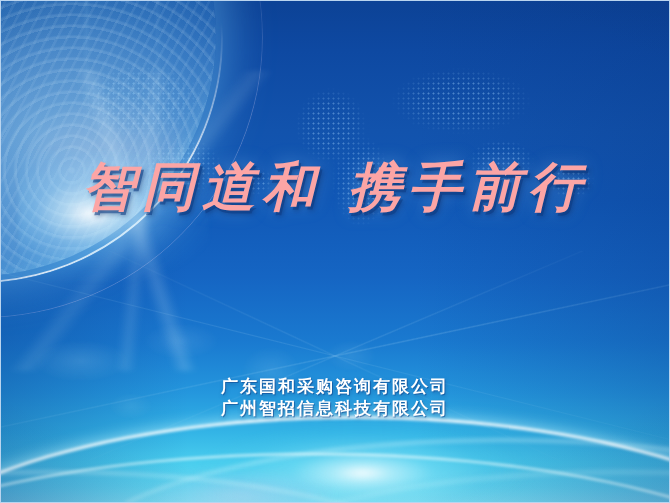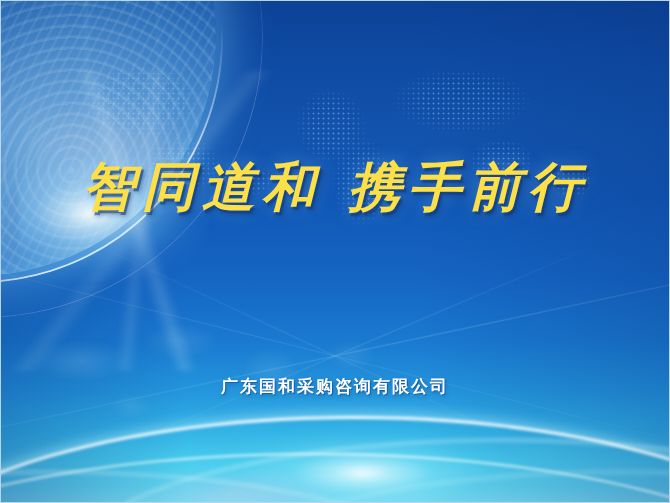--- a/index.html
+++ b/index.html
@@ -284,21 +284,21 @@
     position: absolute;
     inset: 0;
     text-align: center;
   }
 
   .main-title {
     position: absolute;
     left: 0;
     right: 0;
     top: 156px;
-    color: #fde047;
+    color: #fca5a5;
     font-family: "DejaVu Serif", "Liberation Serif", serif;
     font-size: 53px;
     font-weight: 700;
     font-style: italic;
     letter-spacing: 7px;
     line-height: 1.1;
     white-space: nowrap;
     text-shadow:
       2px 3px 0 rgba(12,58,130,0.55),
       3px 4px 5px rgba(8,40,100,0.45),
@@ -380,16 +380,17 @@
 
   <div class="text-layer">
 
     <div class="main-title">
       <span>智同道和</span><span class="gap"></span><span>携手前行</span>
     </div>
 
 
     <div class="company company-1">广东国和采购咨询有限公司</div>
 
+    <div class="company company-2">广州智招信息科技有限公司</div>
 
   </div>
 
 </div>
 
 </body></html>

